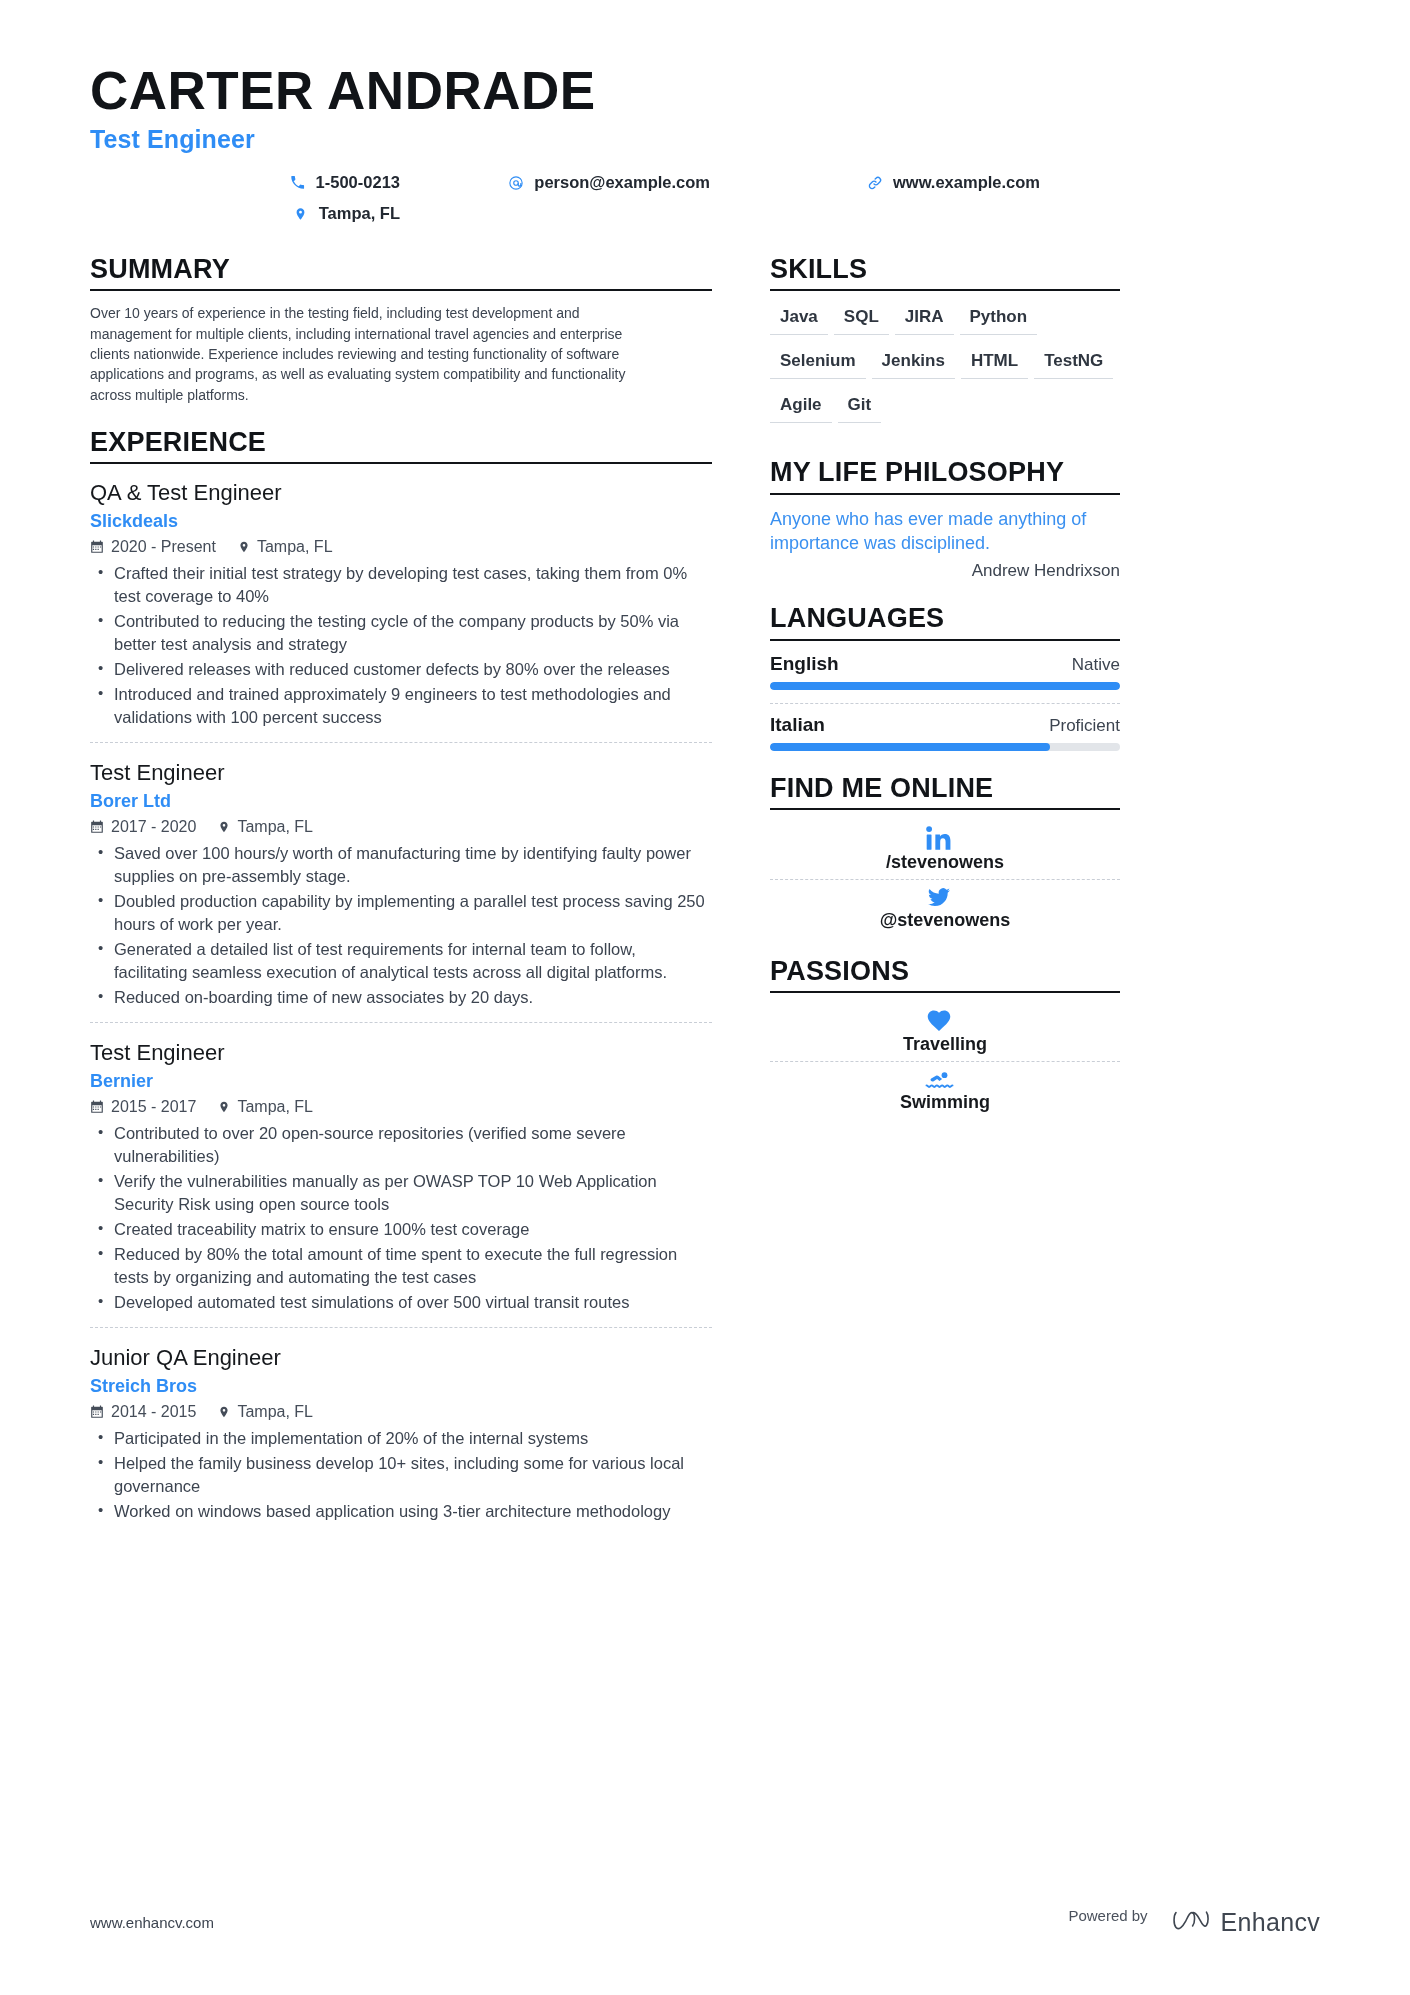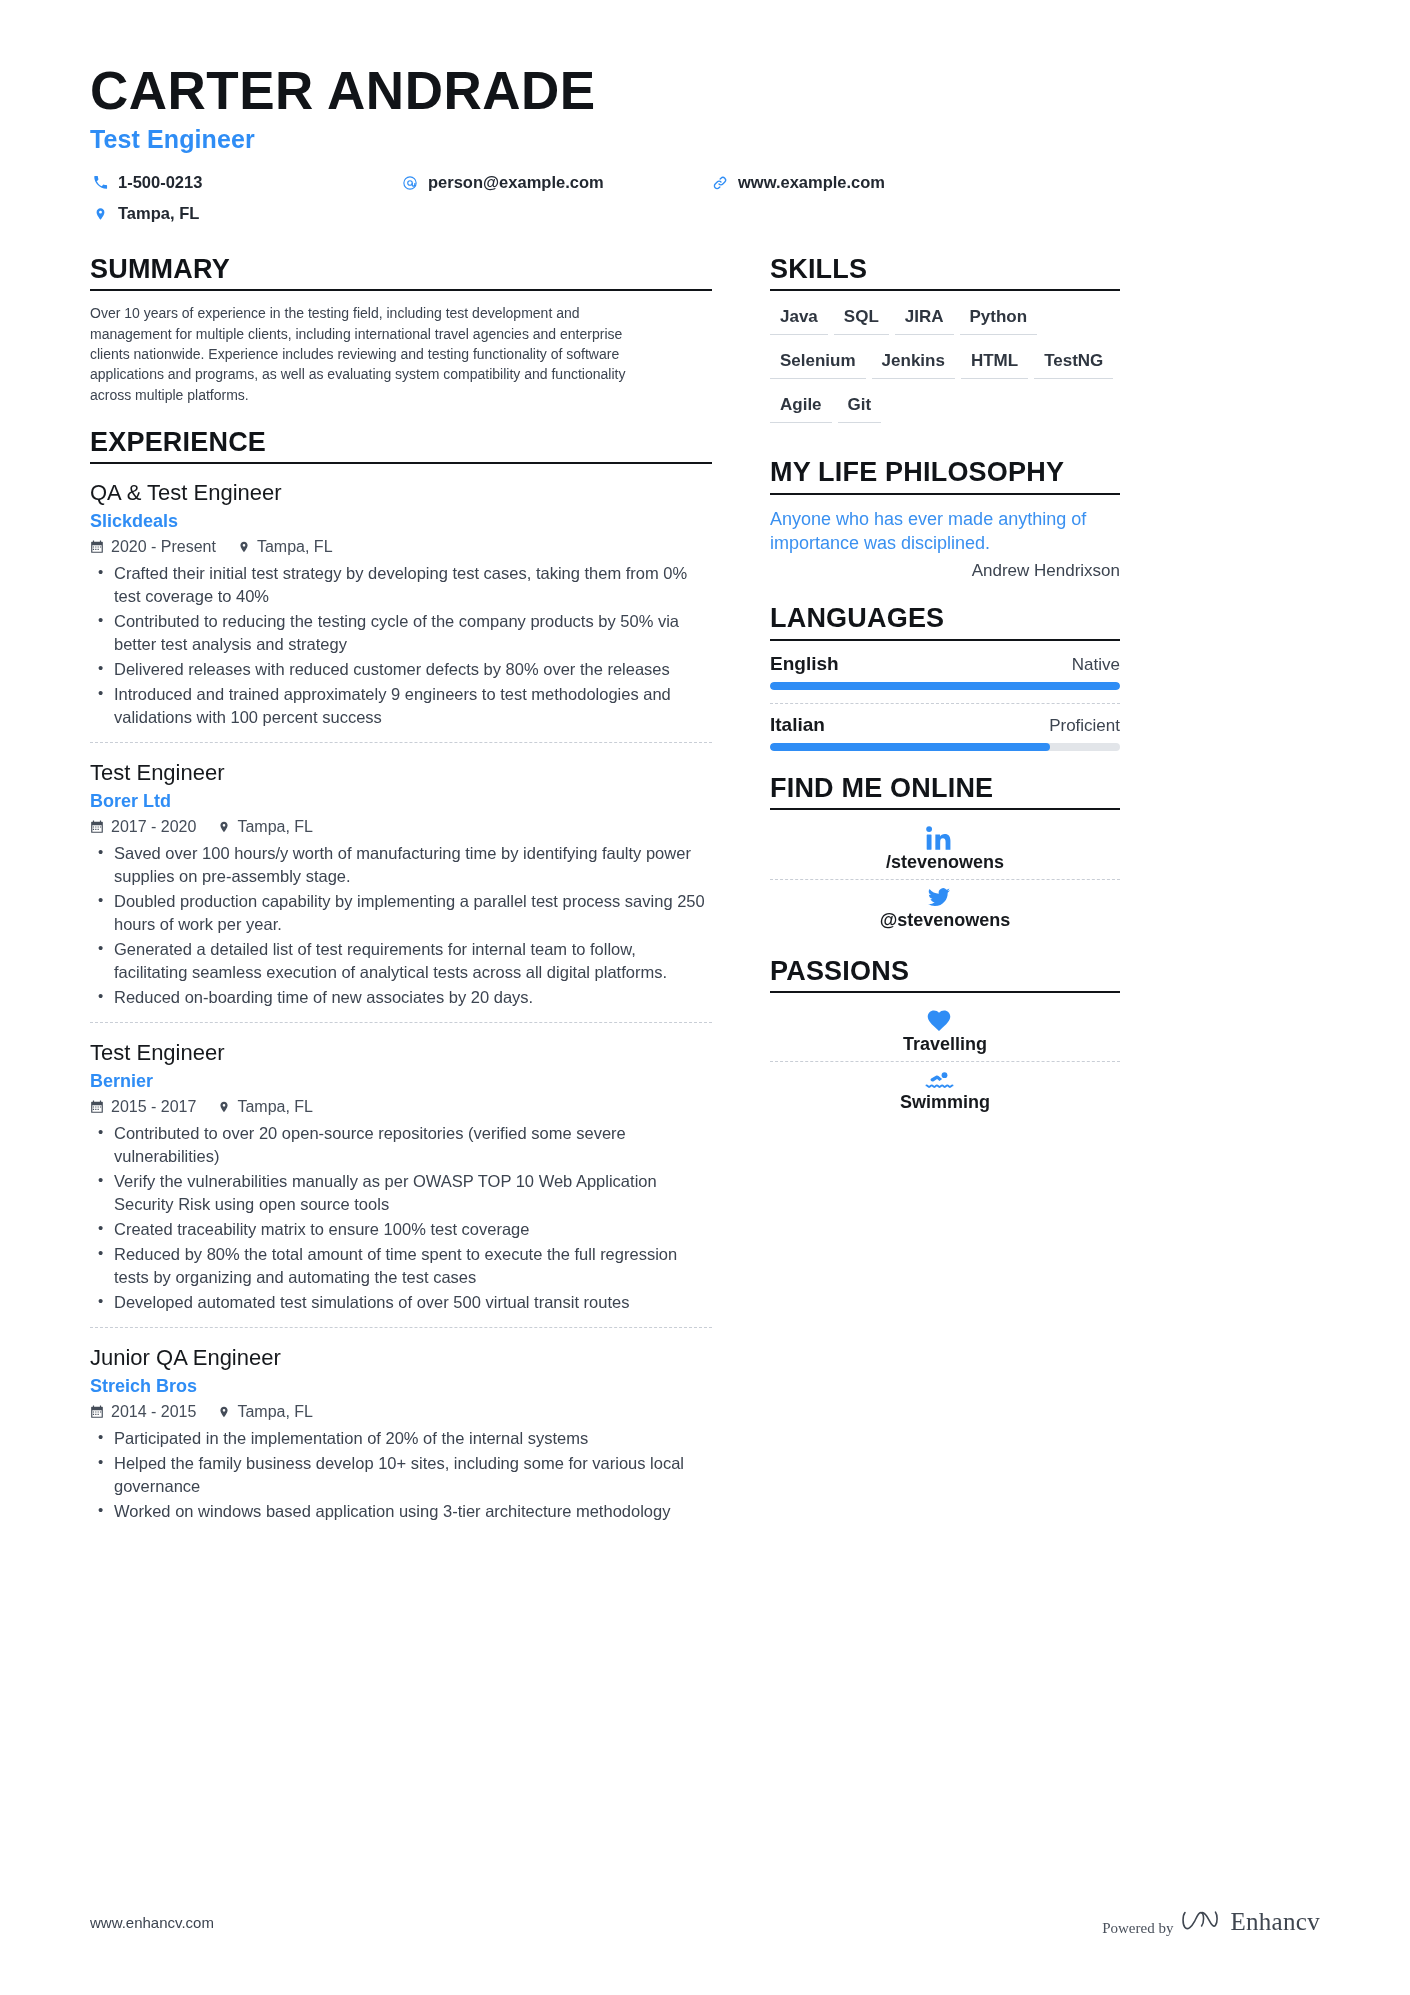--- a/index.html
+++ b/index.html
@@ -46,20 +46,21 @@
     margin-bottom: 10px;
   }
   .contact-cell {
     display: flex;
     align-items: center;
     font-size: 16.5px;
     font-weight: 700;
     color: #222831;
     height: 25px;
     margin-bottom: 6px;
+    justify-content: flex-end;
   }
   .c-w1 { width: 310px; }
   .c-w2 { width: 310px; }
   .c-w3 { width: 330px; }
   .contact-cell .ico {
     width: 20px;
     display: inline-flex;
     justify-content: center;
     align-items: center;
     margin-right: 8px;
@@ -245,23 +246,22 @@
     display: flex;
     align-items: center;
     justify-content: space-between;
   }
   .footer-url {
     font-size: 15px;
     color: #3c4450;
   }
   .footer-right {
     display: flex;
-    align-items: flex-end;
-    gap: 8px;
-    font-family: Liberation Serif, serif;
+    align-items: flex-start;
+    gap: 24px;
   }
   .powered {
     font-size: 15px;
     color: #4a515c;
   }
   .brand {
     display: flex;
     align-items: center;
     gap: 9px;
   }

